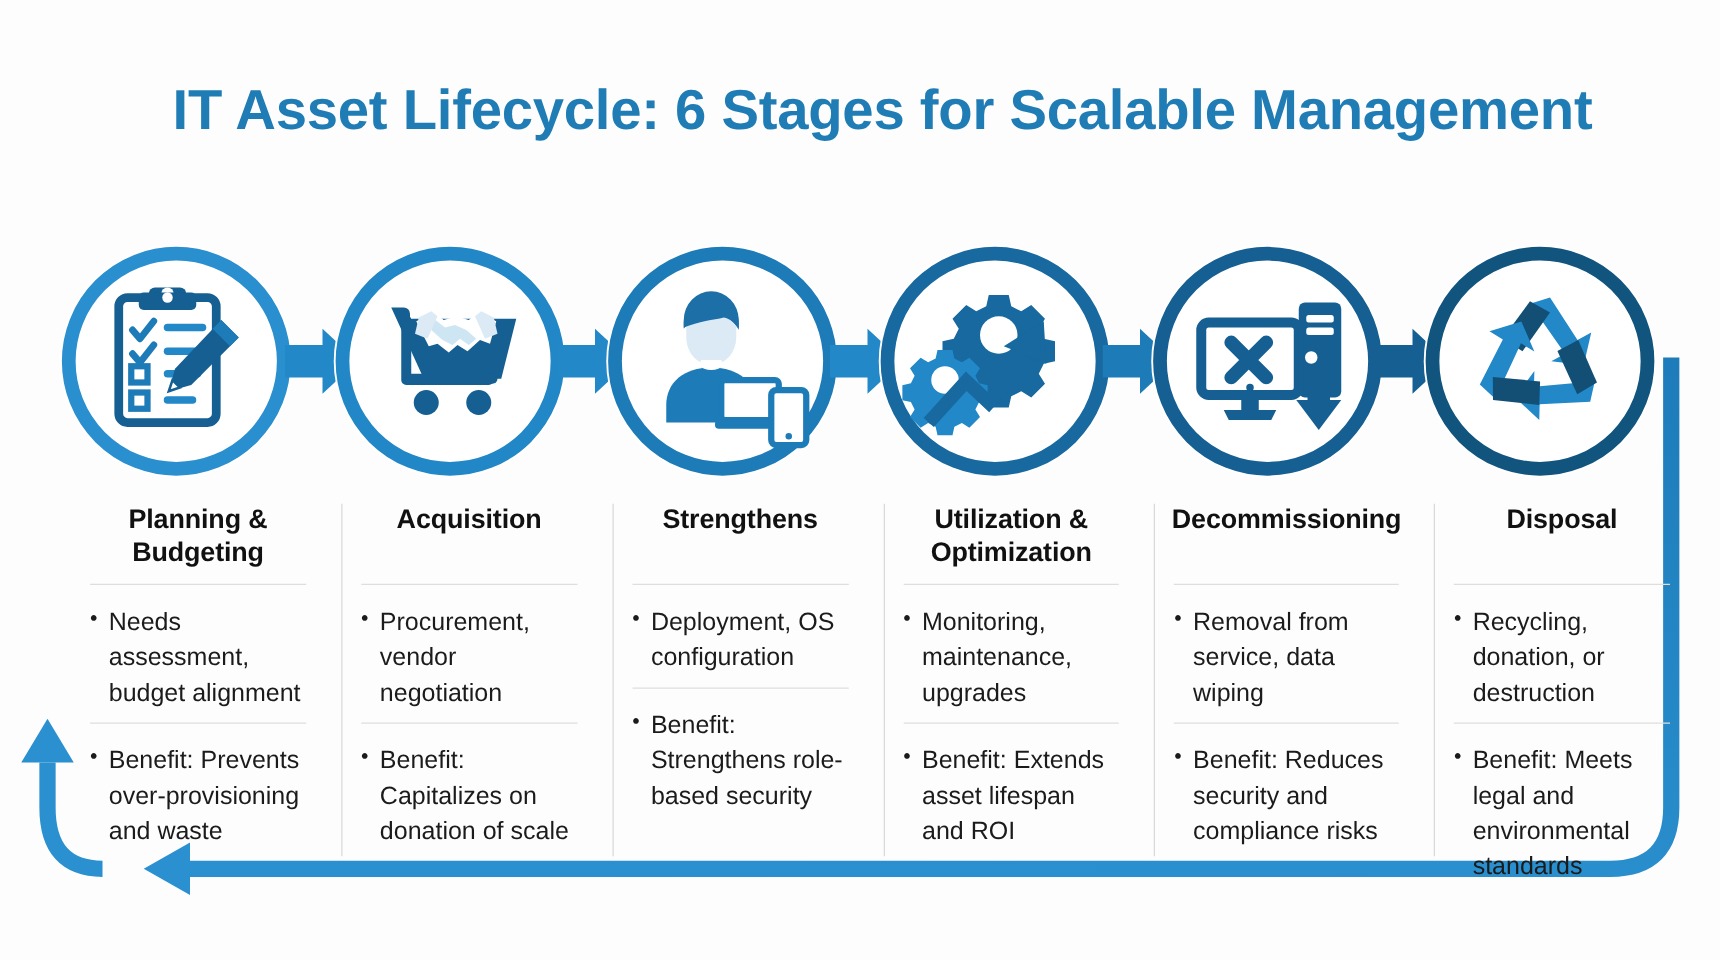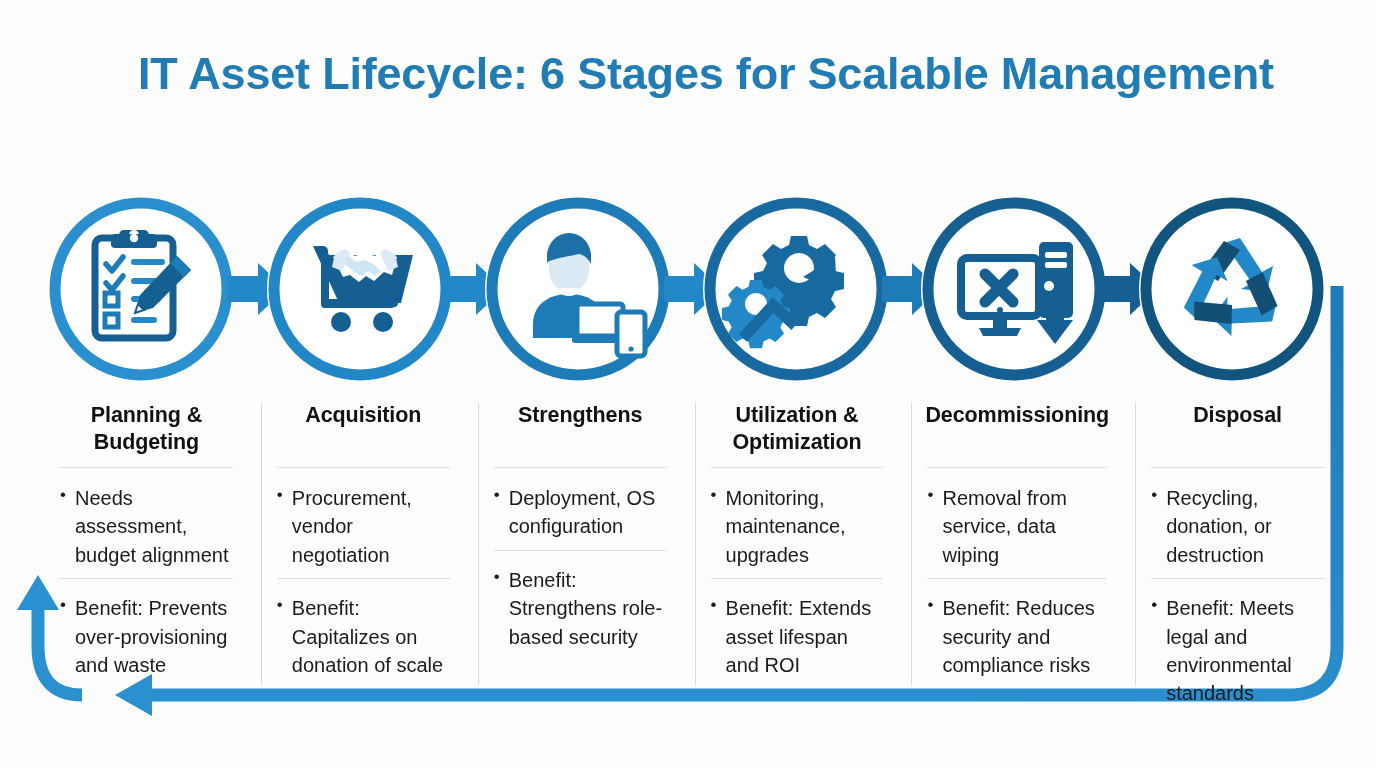--- a/index.html
+++ b/index.html
@@ -11,21 +11,21 @@
   }
   #stage {
     position: relative;
     width: 1376px; height: 768px;
     background: #fdfdfd;
   }
 
   
   #title {
     position: absolute;
-    left: 0; right: 0; top: 48px;
+    left: 0; right: 0; top: 62px;
     text-align: center;
     font-size: 45px;
     font-weight: 700;
     letter-spacing: -0.2px;
     color: #1f7cb5;
     font-family: "Liberation Sans", sans-serif;
     white-space: nowrap;
     margin-left: 36px;
   }
 
@@ -49,21 +49,21 @@
 
   .flow-arrow {
     position: absolute;
     top: 64px;
     width: 60px; height: 58px;
   }
 
   
   #columns {
     position: absolute;
-    top: 400px; left: 44px;
+    top: 400px; left: 56px;
     width: 1296px; height: 290px;
     display: flex;
     gap: 12px;
   }
   .col {
     position: relative;
     flex: 1 1 0;
     padding: 0 14px 0 14px;
   }
   .col + .col::before {

